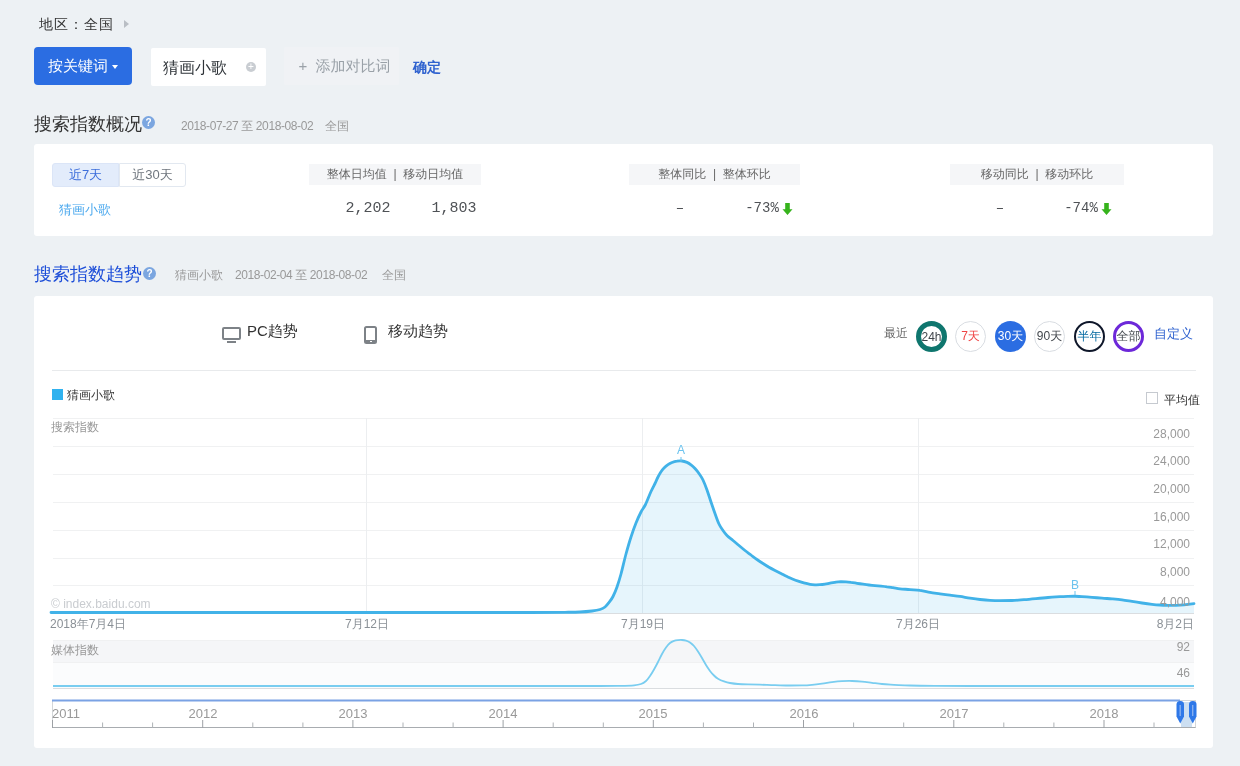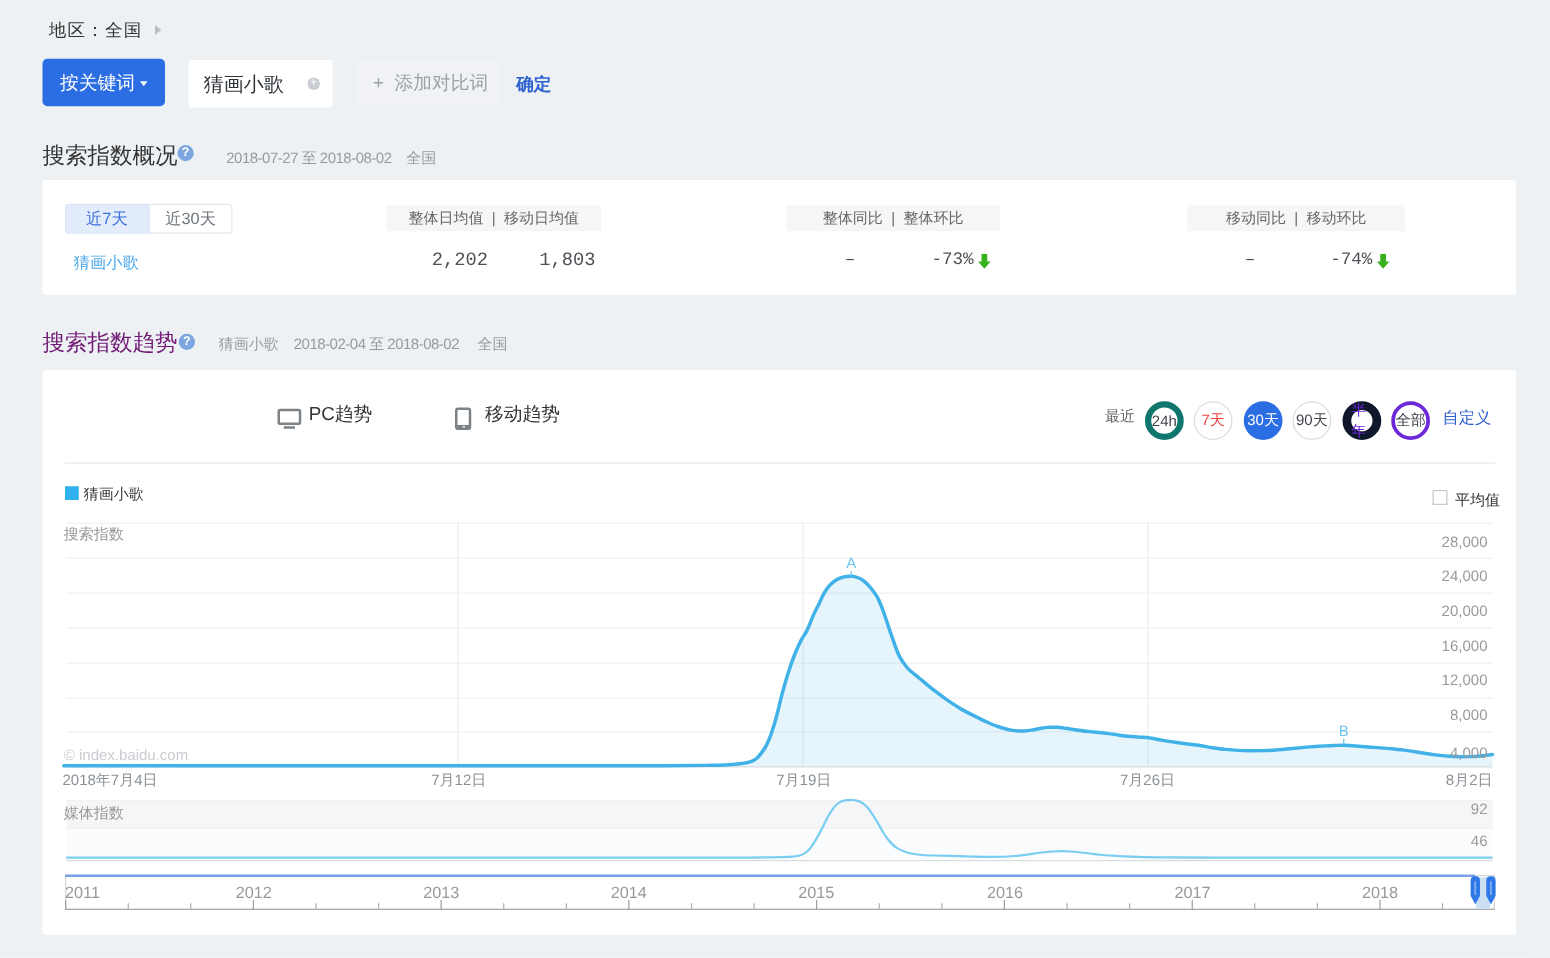--- a/index.html
+++ b/index.html
@@ -38,40 +38,40 @@
   <svg class="abs" style="left:748px;top:59px" width="11" height="12" viewBox="0 0 11 12">
       <path d="M5.5 12 L0.5 6.2 H3.2 V0 H7.8 V6.2 H10.5 Z" fill="#36b31c"></path>
     </svg>
   <div class="abs" style="left:951px;top:56px;width:30px;text-align:center;font-family:'Liberation Mono',monospace;font-size:14px;color:#4f5256">–</div>
   <div class="abs" style="left:1017px;top:56px;width:60px;text-align:center;font-family:'Liberation Mono',monospace;font-size:14px;color:#4f5256">-74%</div>
   <svg class="abs" style="left:1067px;top:59px" width="11" height="12" viewBox="0 0 11 12">
       <path d="M5.5 12 L0.5 6.2 H3.2 V0 H7.8 V6.2 H10.5 Z" fill="#36b31c"></path>
     </svg>
 </div>
 
-<div class="abs" style="left:34px;top:262px;font-size:18px;color:#701a75">搜索指数趋势</div>
+<div class="abs" style="left:34px;top:262px;font-size:18px;color:#1d4ed8">搜索指数趋势</div>
 <div class="abs" style="left:143px;top:267px;width:13px;height:13px;border-radius:50%;background:#7ba6e0;color:#fff;font-size:10px;line-height:13px;text-align:center;font-weight:bold">?</div>
 <div class="abs" style="left:175px;top:267px;font-size:12px;color:#999">猜画小歌</div>
 <div class="abs" style="left:235px;top:267px;font-size:12px;color:#999;letter-spacing:-0.4px">2018-02-04 至 2018-08-02</div>
 <div class="abs" style="left:382px;top:267px;font-size:12px;color:#999">全国</div>
 
 <div class="card" style="left:34px;top:296px;width:1179px;height:452px">
   <div class="abs" style="left:188px;top:31px;width:19px;height:13px;border:2px solid #7d8287;border-radius:2px"></div>
   <div class="abs" style="left:193px;top:44.5px;width:9px;height:2.5px;background:#7d8287"></div>
   <div class="abs" style="left:213px;top:26px;font-size:15px;color:#333">PC趋势</div>
   <div class="abs" style="left:330px;top:30px;width:13px;height:18px;border:2px solid #7d8287;border-bottom-width:4px;border-radius:2.5px"></div>
     <div class="abs" style="left:335.5px;top:44.5px;width:2.5px;height:1.5px;background:#fff"></div>
   <div class="abs" style="left:354px;top:26px;font-size:15px;color:#333">移动趋势</div>
 
   <div class="abs" style="left:850px;top:30px;font-size:12px;color:#666;line-height:15px">最近</div>
   <div class="abs" style="left:882px;top:25px;width:31px;height:31px;border:5px solid #0f766e;border-radius:50%;font-size:12px;color:#42474d;display:flex;align-items:center;justify-content:center">24h</div>
   <div class="abs" style="left:921px;top:25px;width:31px;height:31px;border:1px solid #d9dde2;border-radius:50%;font-size:12px;color:#ef4444;display:flex;align-items:center;justify-content:center">7天</div>
   <div class="abs" style="left:961px;top:25px;width:31px;height:31px;background:#2b6de2;border-radius:50%;font-size:12px;color:#fff;display:flex;align-items:center;justify-content:center">30天</div>
   <div class="abs" style="left:1000px;top:25px;width:31px;height:31px;border:1px solid #d9dde2;border-radius:50%;font-size:12px;color:#42474d;display:flex;align-items:center;justify-content:center">90天</div>
-  <div class="abs" style="left:1040px;top:25px;width:31px;height:31px;border:7px solid #0f172a;border-radius:50%;font-size:12px;color:#6d28d9;display:flex;align-items:center;justify-content:center">半年</div>
+  <div class="abs" style="left:1040px;top:25px;width:31px;height:31px;border:2px solid #0f172a;border-radius:50%;font-size:12px;color:#0369a1;display:flex;align-items:center;justify-content:center">半年</div>
   <div class="abs" style="left:1079px;top:25px;width:31px;height:31px;border:3px solid #6d28d9;border-radius:50%;font-size:12px;color:#42474d;display:flex;align-items:center;justify-content:center">全部</div>
   <div class="abs" style="left:1120px;top:30px;font-size:13px;color:#2f62cf;line-height:15px">自定义</div>
 
   <div class="abs" style="left:18px;top:74px;width:1144px;height:1px;background:#e8eaec"></div>
 
   <div class="abs" style="left:18px;top:93px;width:11px;height:11px;background:#30b2ef"></div>
   <div class="abs" style="left:33px;top:91px;font-size:12px;color:#333">猜画小歌</div>
   <div class="abs" style="left:1112px;top:96px;width:12px;height:12px;border:1px solid #c6cad0;background:#fff"></div>
   <div class="abs" style="left:1130px;top:96px;font-size:12px;color:#333">平均值</div>
 

